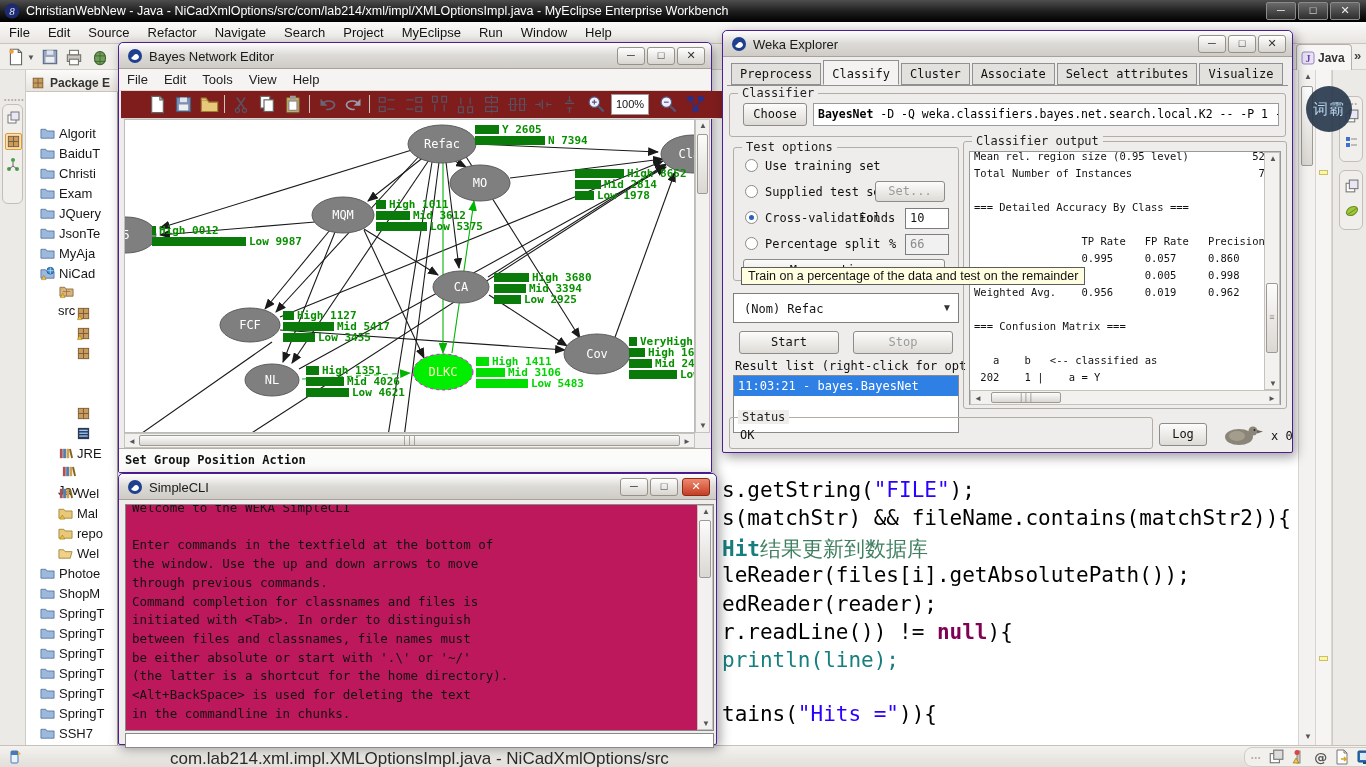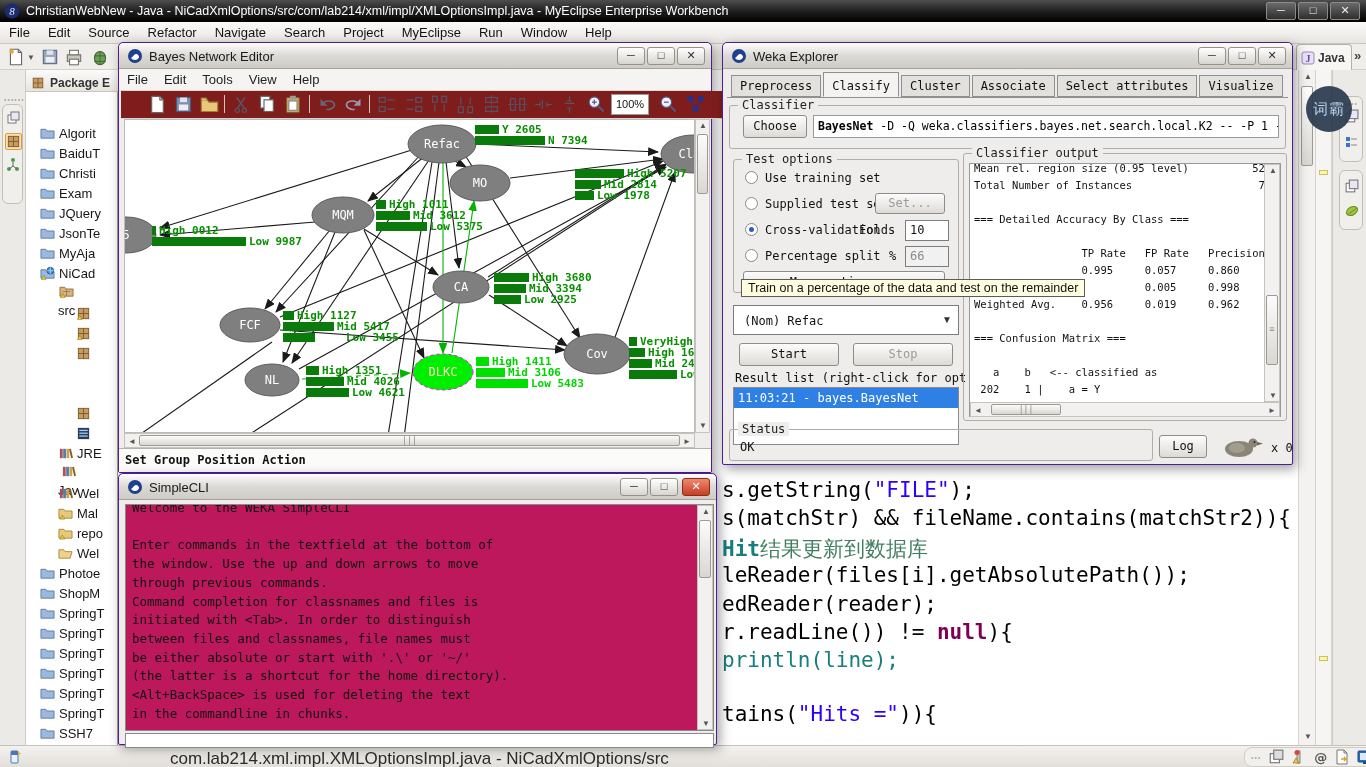--- a/index.html
+++ b/index.html
@@ -771,21 +771,21 @@
       <div id="graph-bars" style="position:absolute;left:0;top:0;width:569px;height:312px">
           <div class="gbar" style="left: 27px; top: 106px; width: 4px;"></div>
           <span class="glab" style="left: 34px; top: 106px;">High 0012</span>
           <div class="gbar" style="left: 27px; top: 117px; width: 94px;"></div>
           <span class="glab" style="left: 124px; top: 117px;">Low 9987</span>
           <div class="gbar" style="left: 350px; top: 5px; width: 24px;"></div>
           <span class="glab" style="left: 377px; top: 5px;">Y 2605</span>
           <div class="gbar" style="left: 350px; top: 16px; width: 70px;"></div>
           <span class="glab" style="left: 423px; top: 16px;">N 7394</span>
           <div class="gbar" style="left: 450px; top: 49px; width: 49px;"></div>
-          <span class="glab" style="left: 502px; top: 49px;">High 5207</span>
+          <span class="glab" style="left: 502px; top: 49px;">High 8652</span>
           <div class="gbar" style="left: 450px; top: 60px; width: 26px;"></div>
           <span class="glab" style="left: 479px; top: 60px;">Mid 2814</span>
           <div class="gbar" style="left: 450px; top: 71px; width: 19px;"></div>
           <span class="glab" style="left: 472px; top: 71px;">Low 1978</span>
           <div class="gbar" style="left: 251px; top: 80px; width: 10px;"></div>
           <span class="glab" style="left: 264px; top: 80px;">High 1011</span>
           <div class="gbar" style="left: 251px; top: 91px; width: 34px;"></div>
           <span class="glab" style="left: 288px; top: 91px;">Mid 3612</span>
           <div class="gbar" style="left: 251px; top: 102px; width: 51px;"></div>
           <span class="glab" style="left: 305px; top: 102px;">Low 5375</span>
@@ -793,21 +793,21 @@
           <span class="glab" style="left: 407px; top: 153px;">High 3680</span>
           <div class="gbar" style="left: 369px; top: 164px; width: 32px;"></div>
           <span class="glab" style="left: 404px; top: 164px;">Mid 3394</span>
           <div class="gbar" style="left: 369px; top: 175px; width: 27px;"></div>
           <span class="glab" style="left: 399px; top: 175px;">Low 2925</span>
           <div class="gbar" style="left: 158px; top: 191px; width: 11px;"></div>
           <span class="glab" style="left: 172px; top: 191px;">High 1127</span>
           <div class="gbar" style="left: 158px; top: 202px; width: 51px;"></div>
           <span class="glab" style="left: 212px; top: 202px;">Mid 5417</span>
           <div class="gbar" style="left: 158px; top: 213px; width: 32px;"></div>
-          <span class="glab" style="left: 193px; top: 213px; margin-left: 28px;">Low 3455</span>
+          <span class="glab" style="left: 193px; top: 213px;">Low 3455</span>
           <div class="gbar" style="left: 181px; top: 246px; width: 13px;"></div>
           <span class="glab" style="left: 197px; top: 246px;">High 1351</span>
           <div class="gbar" style="left: 181px; top: 257px; width: 38px;"></div>
           <span class="glab" style="left: 222px; top: 257px;">Mid 4026</span>
           <div class="gbar" style="left: 181px; top: 268px; width: 43px;"></div>
           <span class="glab" style="left: 227px; top: 268px;">Low 4621</span>
           <div class="gbar sel" style="left: 351px; top: 237px; width: 13px;"></div>
           <span class="glab sel" style="left: 367px; top: 237px;">High 1411</span>
           <div class="gbar sel" style="left: 351px; top: 248px; width: 29px;"></div>
           <span class="glab sel" style="left: 383px; top: 248px;">Mid 3106</span>
@@ -829,21 +829,21 @@
       <span class="sarr" style="left:3px;top:301px">▼</span>
     </div>
     <div class="sbh" style="left:5px;top:390px;width:571px;height:15px">
       <span class="sarr" style="left:3px;top:3px">◄</span>
       <div class="sthumb" style="left:14px;top:1px;width:541px;height:11px;font:8px 'DejaVu Sans Mono',monospace;line-height:10px">|||</div>
       <span class="sarr" style="right:3px;top:3px">►</span>
     </div>
     <div id="bayes-status">Set Group Position Action</div>
   </div>
 
-  <div class="win" style="left:722px;top:42px;width:571px;height:423px;z-index:12">
+  <div class="win" style="left:722px;top:30px;width:571px;height:423px;z-index:12">
     <div class="wtitle">
       <span class="wticon">
           <svg viewBox="0 0 16 16">
             <circle cx="8" cy="8" r="7" fill="#1f3f8f"></circle>
             <path d="M4 10c2-1 3-4 5-4s3 2 3 3-2 3-4 3-3-1-4-2z" fill="#fff"></path>
           </svg>
         </span>
       <span class="wttxt">Weka Explorer</span>
       <span class="wbtn" style="right:66px">─</span>
       <span class="wbtn" style="right:36px">□</span>

